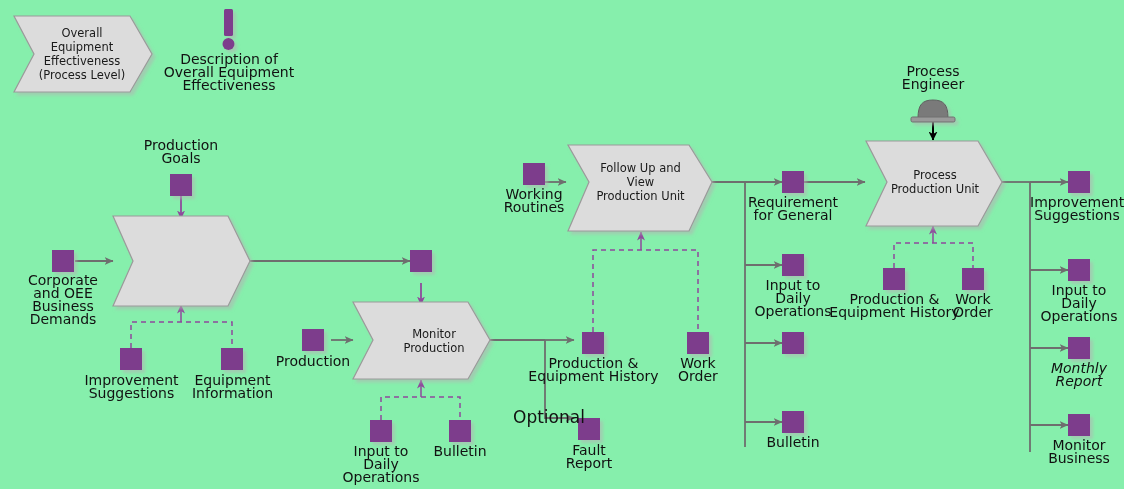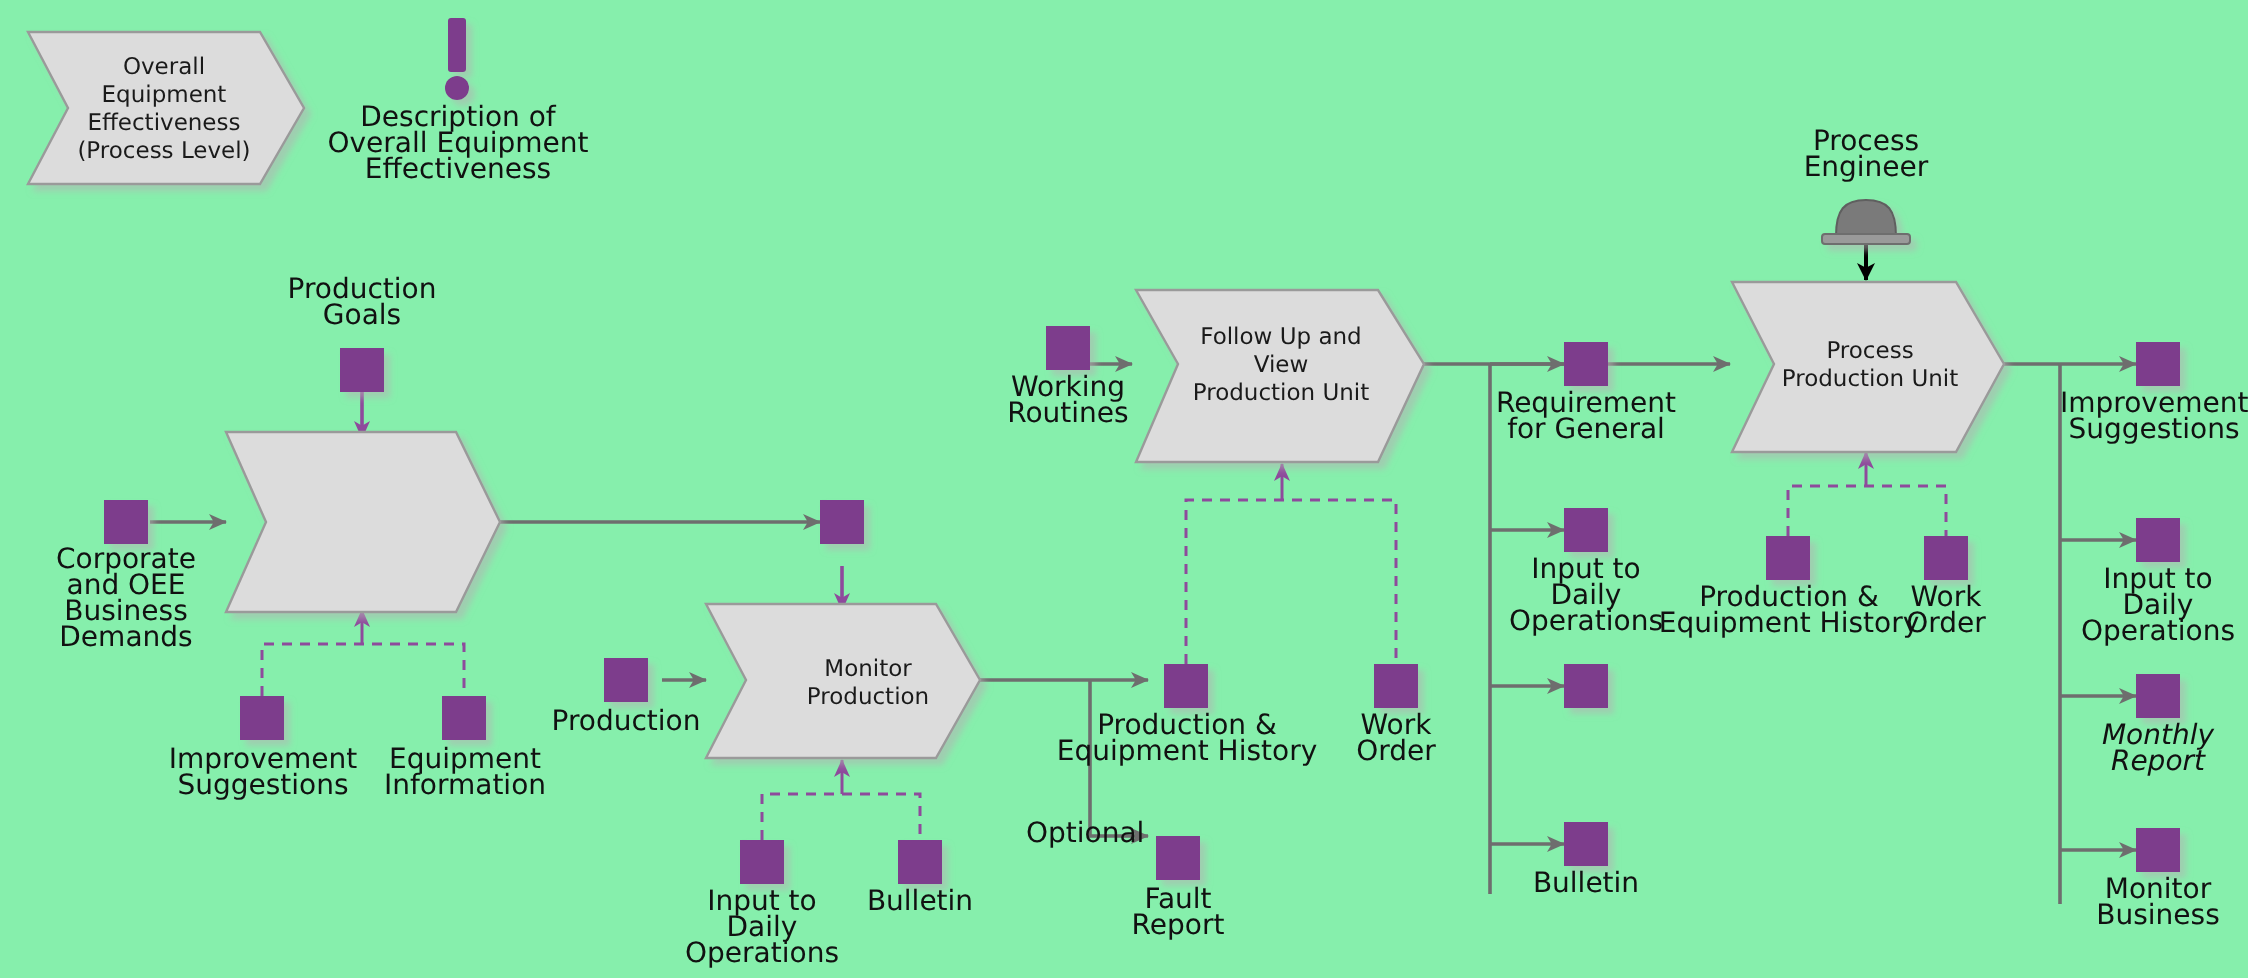--- a/index.html
+++ b/index.html
@@ -43,21 +43,21 @@
     line-height: 14px;
     color: #1a1a1a;
     white-space: pre-line;
     z-index: 3;
     display: flex;
     align-items: center;
     justify-content: center;
   }
   .edge-lbl {
     position: absolute;
-    font-size: 14px;
+    font-size: 17px;
     line-height: 13px;
     color: #111111;
     text-align: right;
     z-index: 3;
   }
 </style>
 </head>
 <body>
 
 <div id="canvas">

